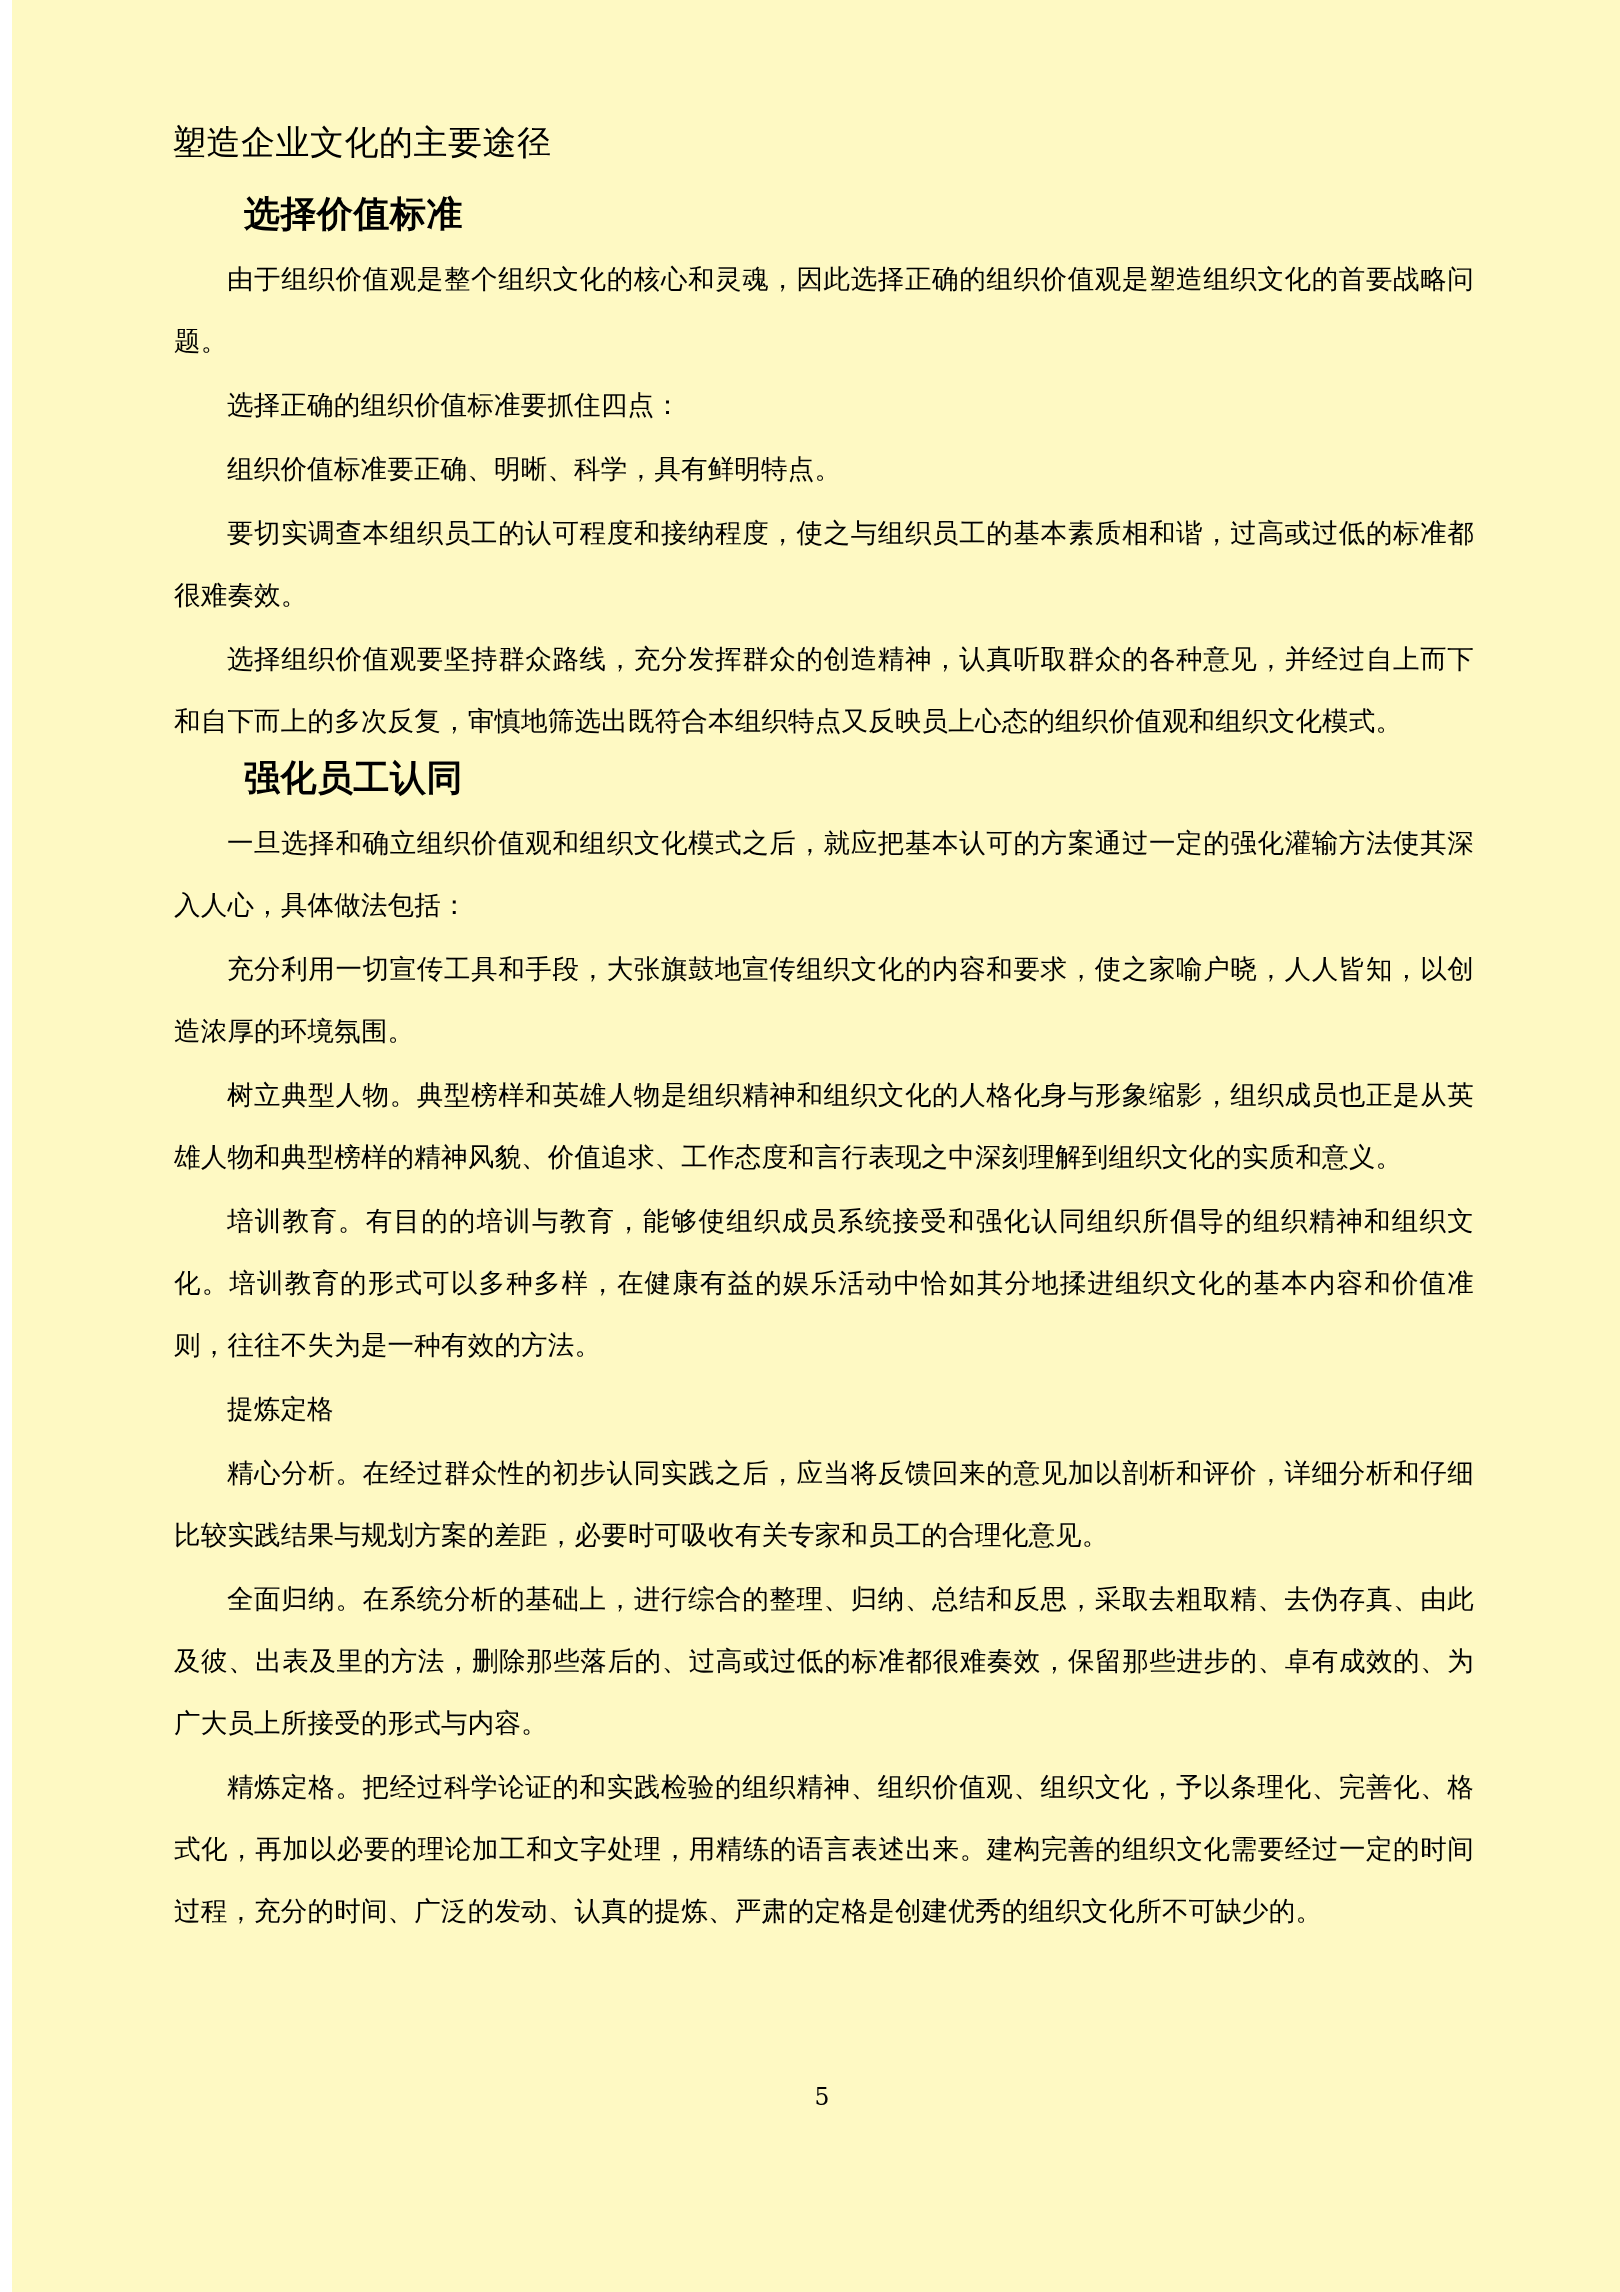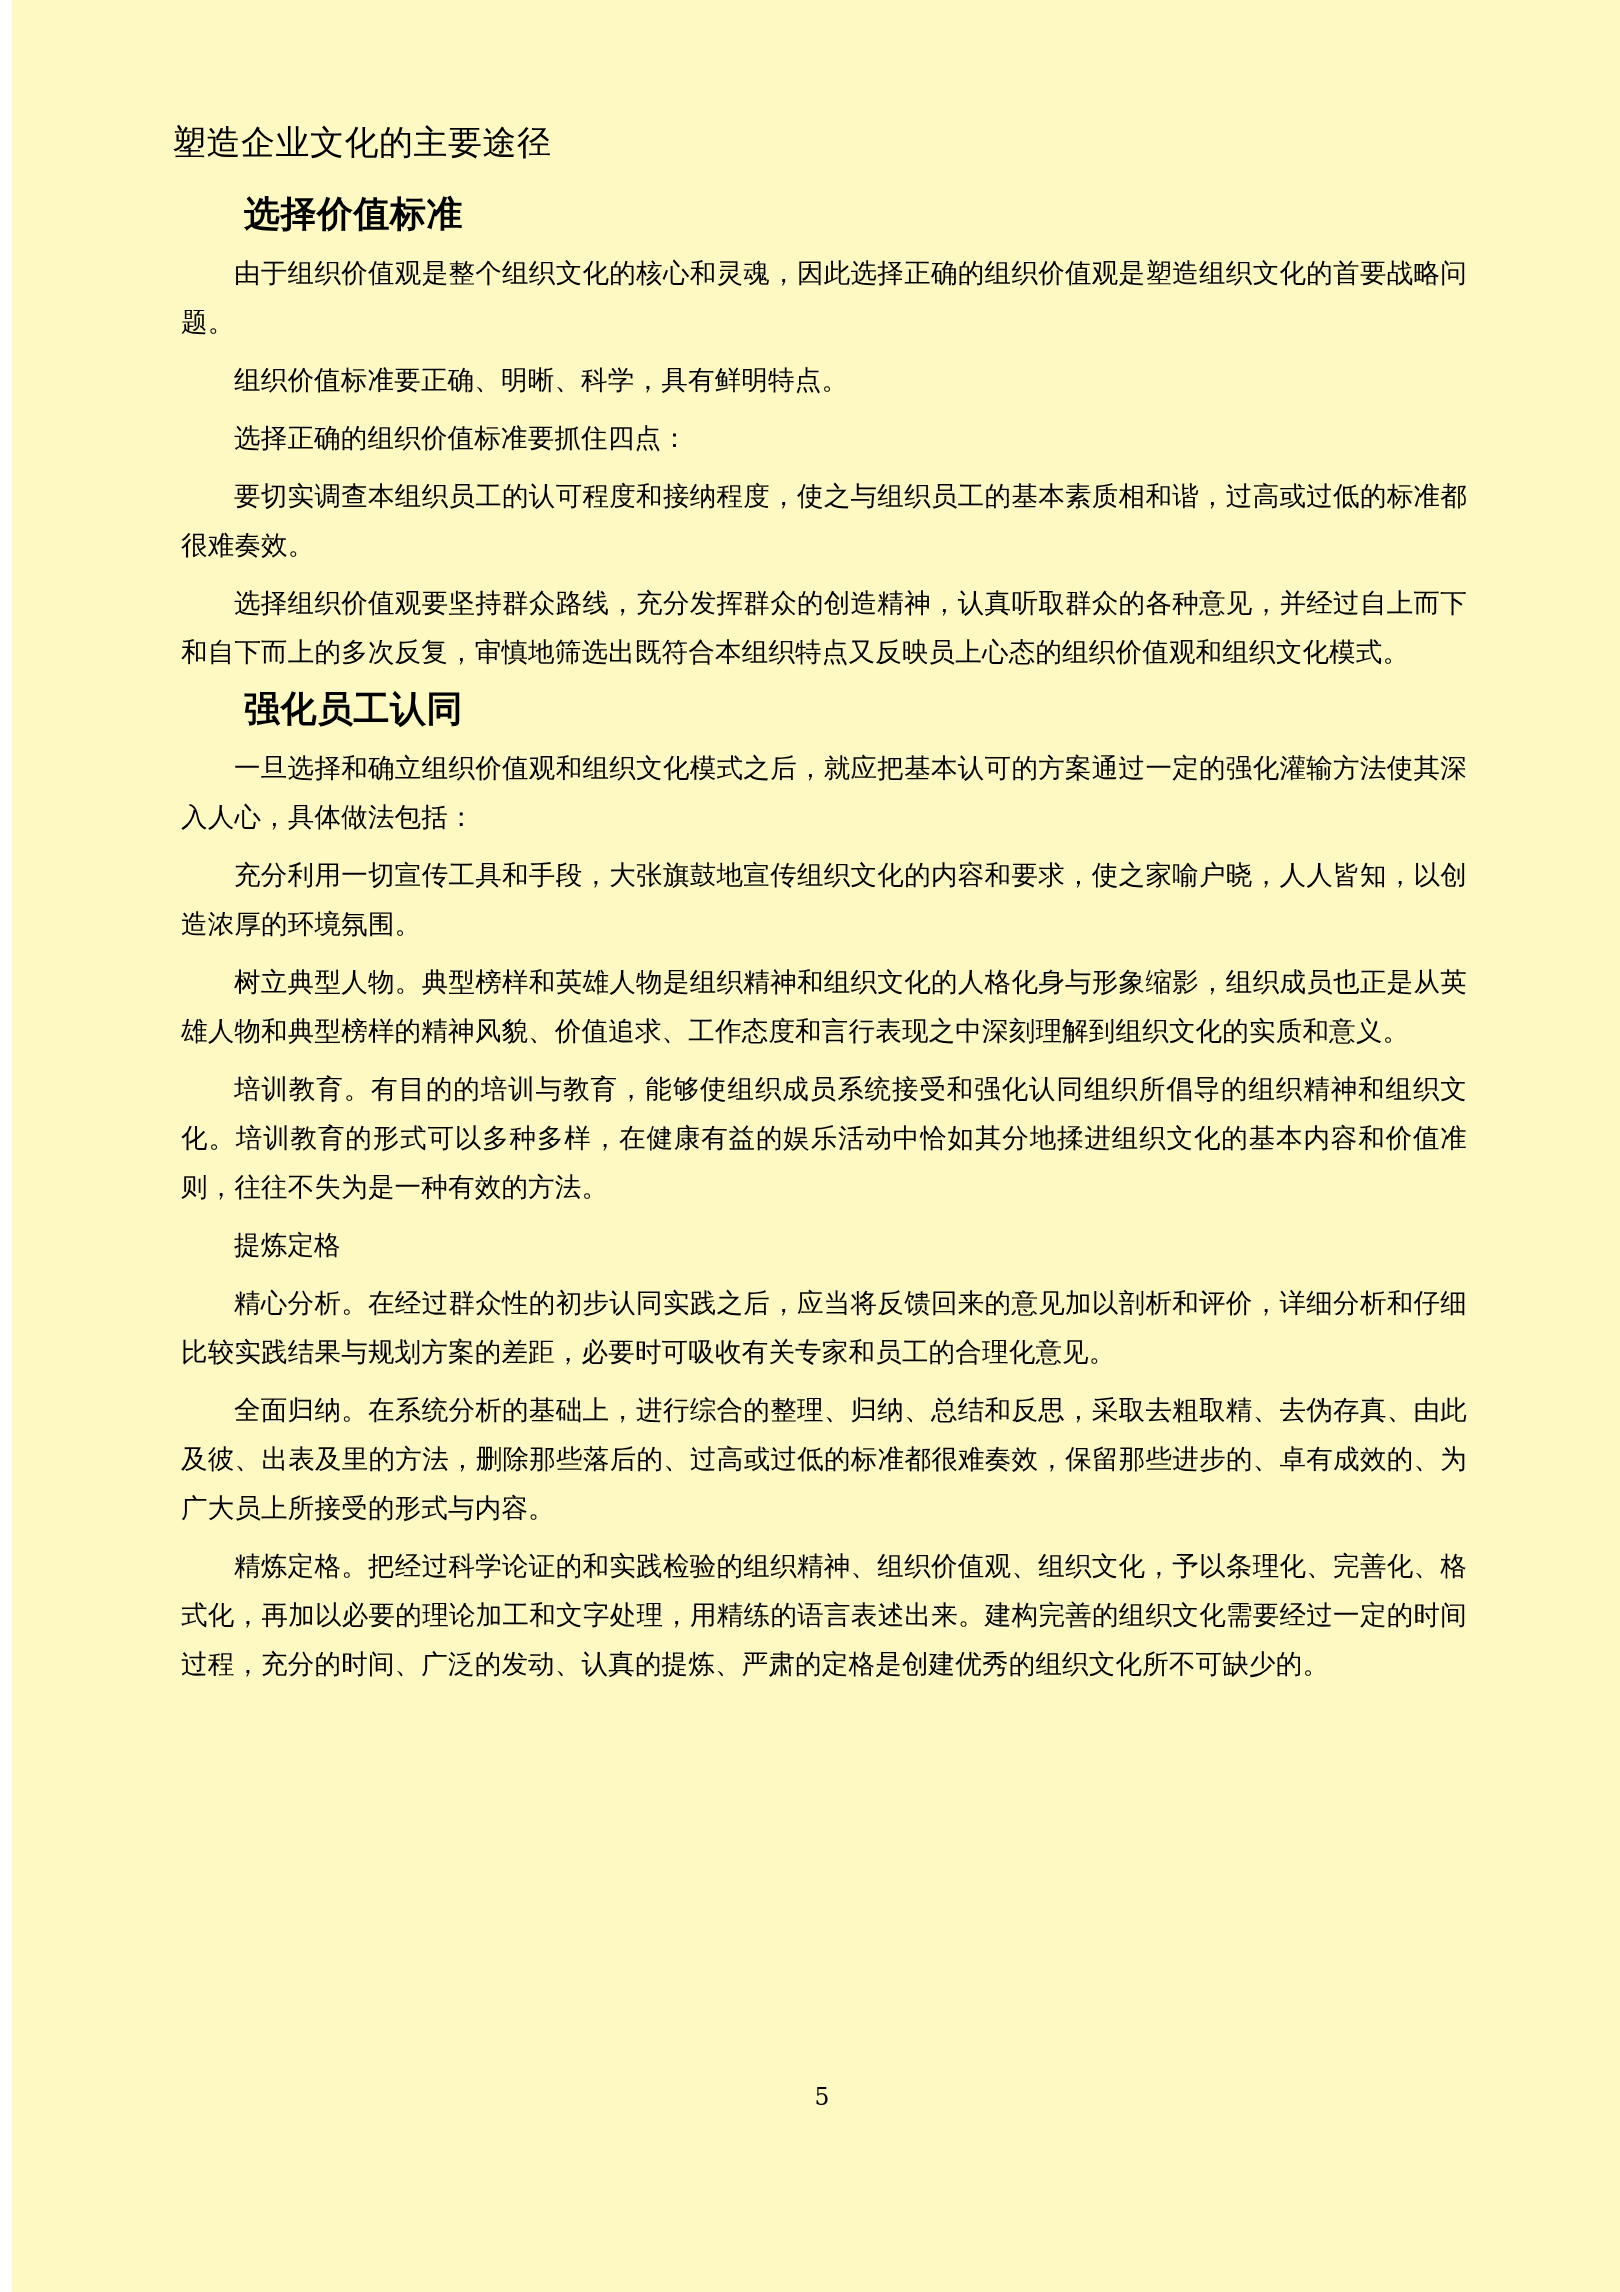--- a/index.html
+++ b/index.html
@@ -49,22 +49,22 @@
     font-weight: 700;
     line-height: 1.35;
     letter-spacing: 0.5px;
     margin: 0 0 9.8px 0;
     text-indent: 2em;
   }
 
   p.body-text {
     font-family: "DejaVu Serif", "Liberation Serif", serif;
     font-size: 26.5px;
-    line-height: 49px;
-    margin: 9px;
+    line-height: 62px;
+    margin: 2px;
     text-indent: 2em;
     text-align: justify;
     text-justify: inter-ideograph;
     letter-spacing: 0.2px;
     word-break: break-all;
   }
 
   .page-number {
     position: absolute;
     left: 0;
@@ -81,22 +81,22 @@
 <body>
 
 <div class="page">
   <div class="content">
 
     <h1 class="doc-title">塑造企业文化的主要途径</h1>
 
     <h2 class="sub-heading">选择价值标准</h2>
 
     <p class="body-text">由于组织价值观是整个组织文化的核心和灵魂，因此选择正确的组织价值观是塑造组织文化的首要战略问题。</p>
+    <p class="body-text">选择正确的组织价值标准要抓住四点：</p>
     <p class="body-text">组织价值标准要正确、明晰、科学，具有鲜明特点。</p>
-    <p class="body-text">选择正确的组织价值标准要抓住四点：</p>
     <p class="body-text">要切实调查本组织员工的认可程度和接纳程度，使之与组织员工的基本素质相和谐，过高或过低的标准都很难奏效。</p>
     <p class="body-text">选择组织价值观要坚持群众路线，充分发挥群众的创造精神，认真听取群众的各种意见，并经过自上而下和自下而上的多次反复，审慎地筛选出既符合本组织特点又反映员上心态的组织价值观和组织文化模式。</p>
 
     <h2 class="sub-heading">强化员工认同</h2>
 
     <p class="body-text">一旦选择和确立组织价值观和组织文化模式之后，就应把基本认可的方案通过一定的强化灌输方法使其深入人心，具体做法包括：</p>
     <p class="body-text">充分利用一切宣传工具和手段，大张旗鼓地宣传组织文化的内容和要求，使之家喻户晓，人人皆知，以创造浓厚的环境氛围。</p>
     <p class="body-text">树立典型人物。典型榜样和英雄人物是组织精神和组织文化的人格化身与形象缩影，组织成员也正是从英雄人物和典型榜样的精神风貌、价值追求、工作态度和言行表现之中深刻理解到组织文化的实质和意义。</p>
     <p class="body-text">培训教育。有目的的培训与教育，能够使组织成员系统接受和强化认同组织所倡导的组织精神和组织文化。培训教育的形式可以多种多样，在健康有益的娱乐活动中恰如其分地揉进组织文化的基本内容和价值准则，往往不失为是一种有效的方法。</p>
     <p class="body-text">提炼定格</p>

